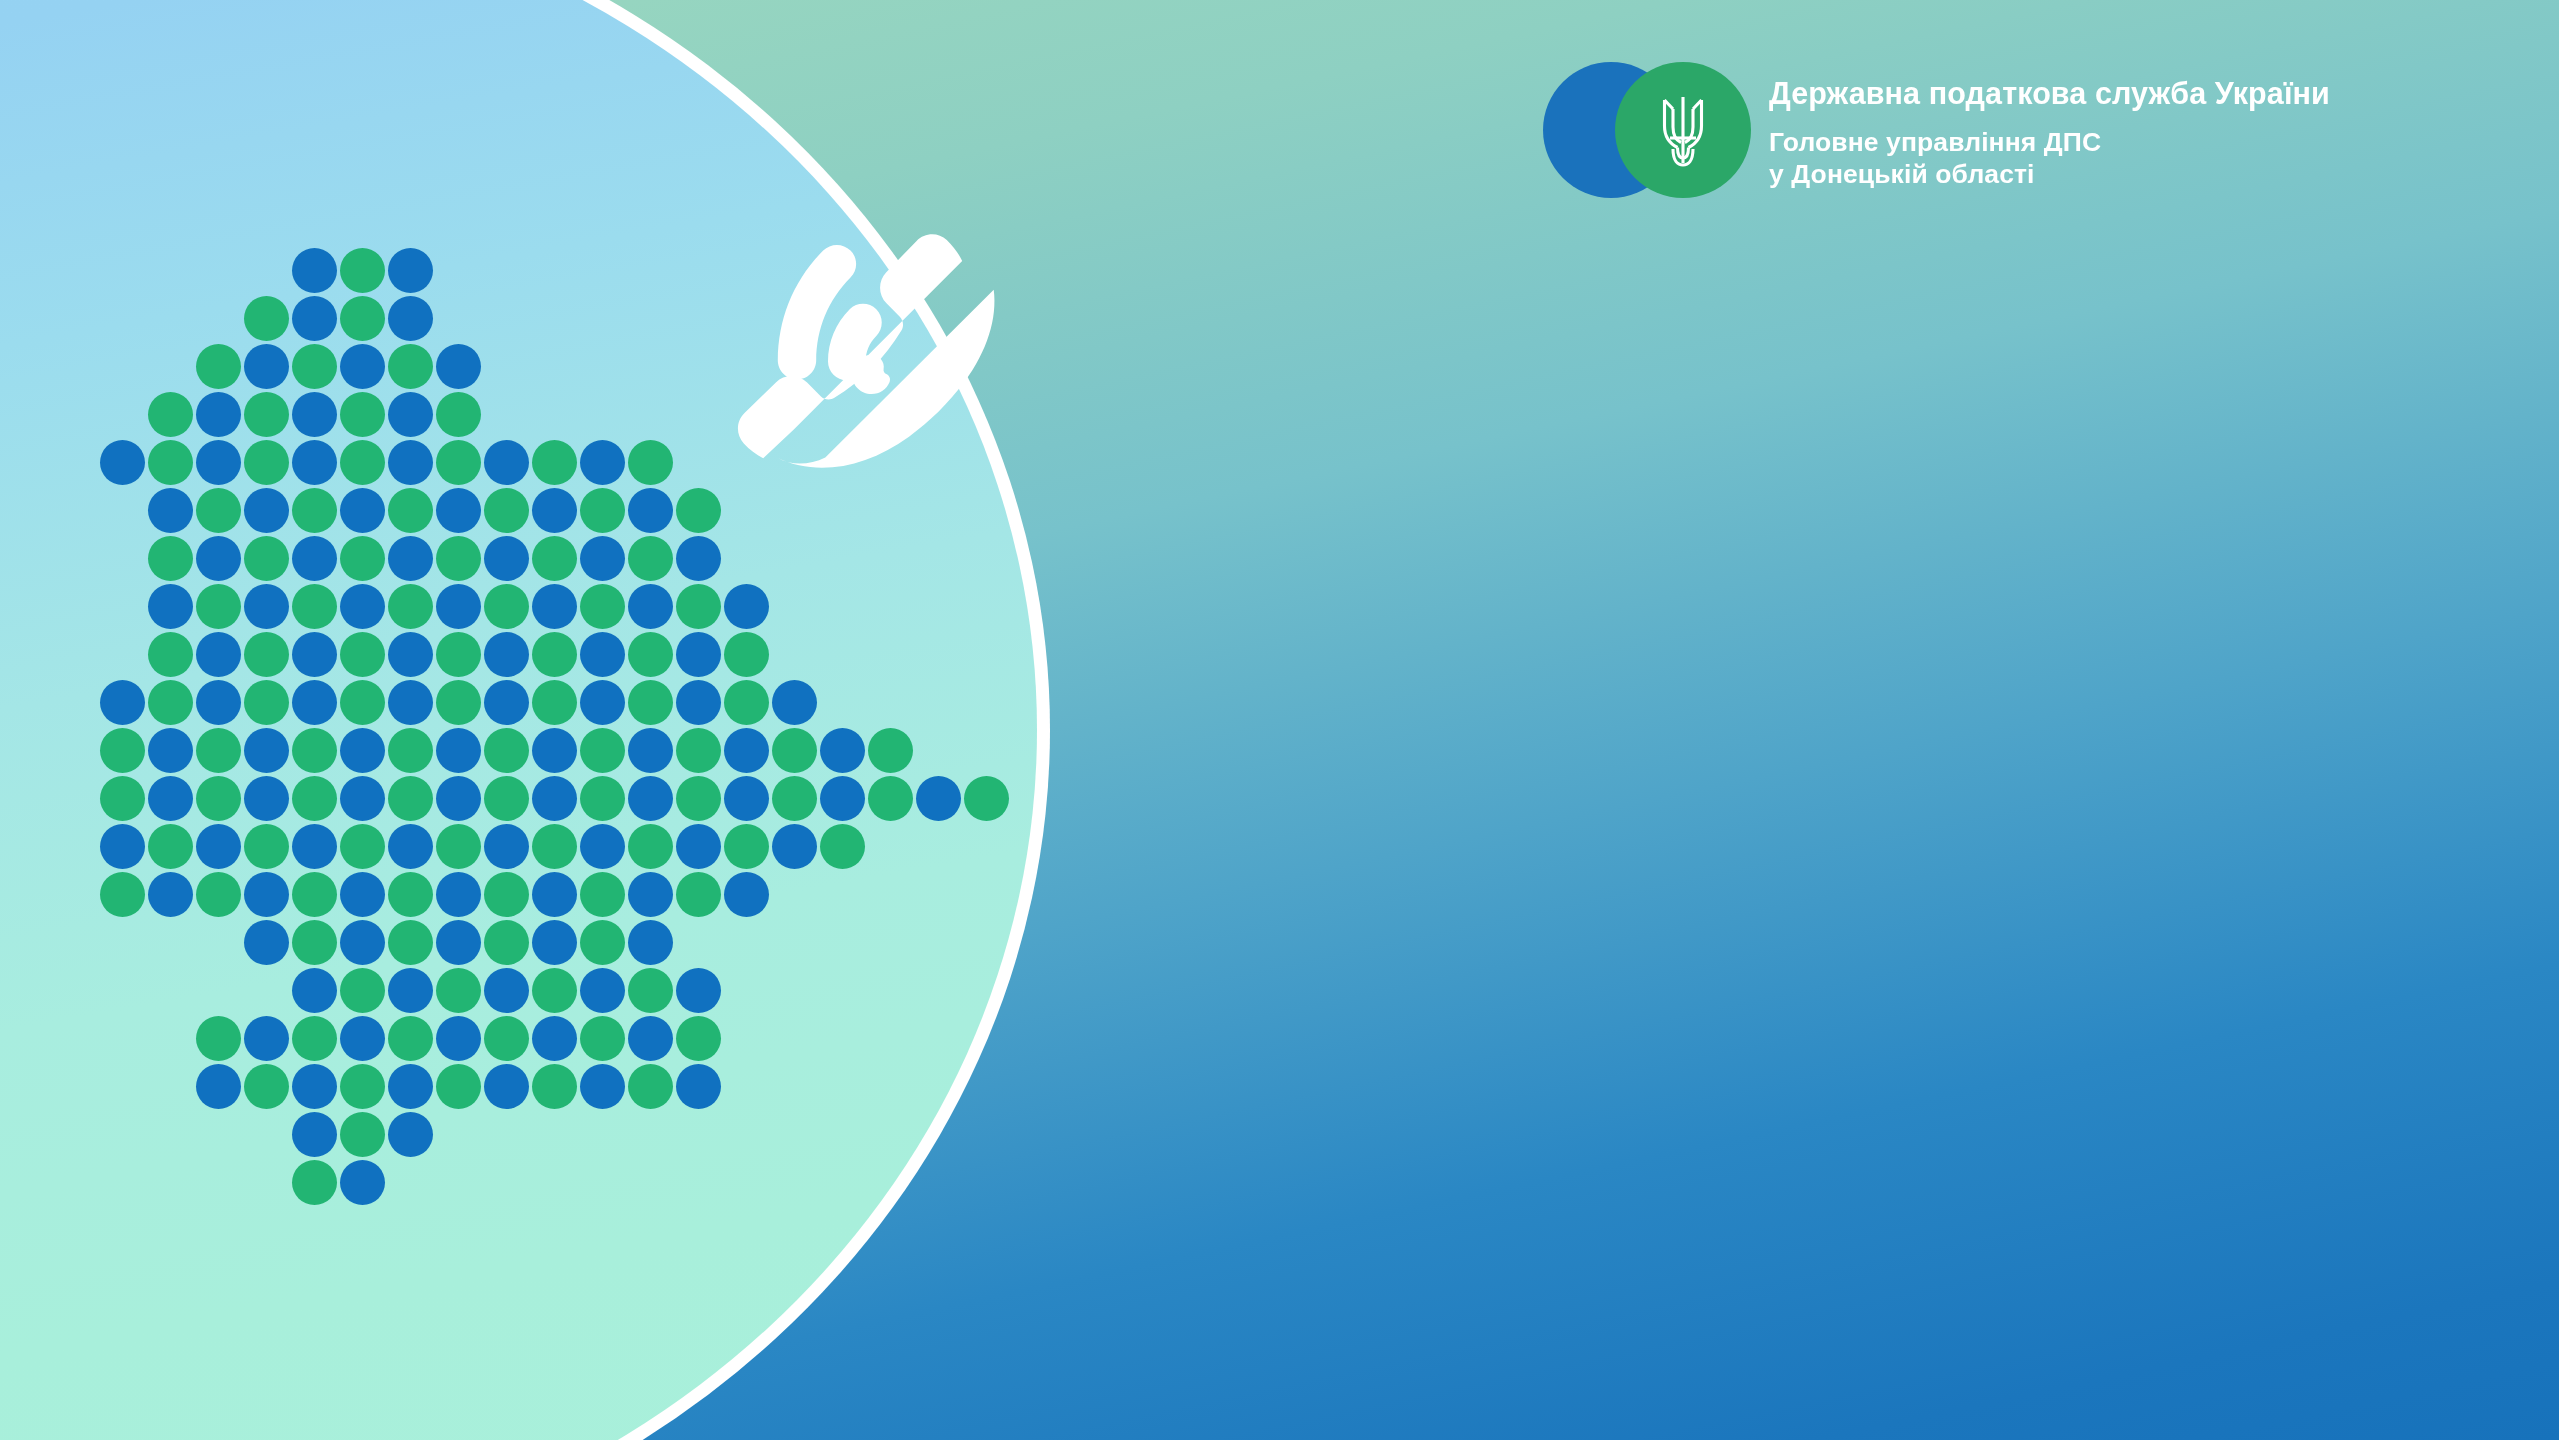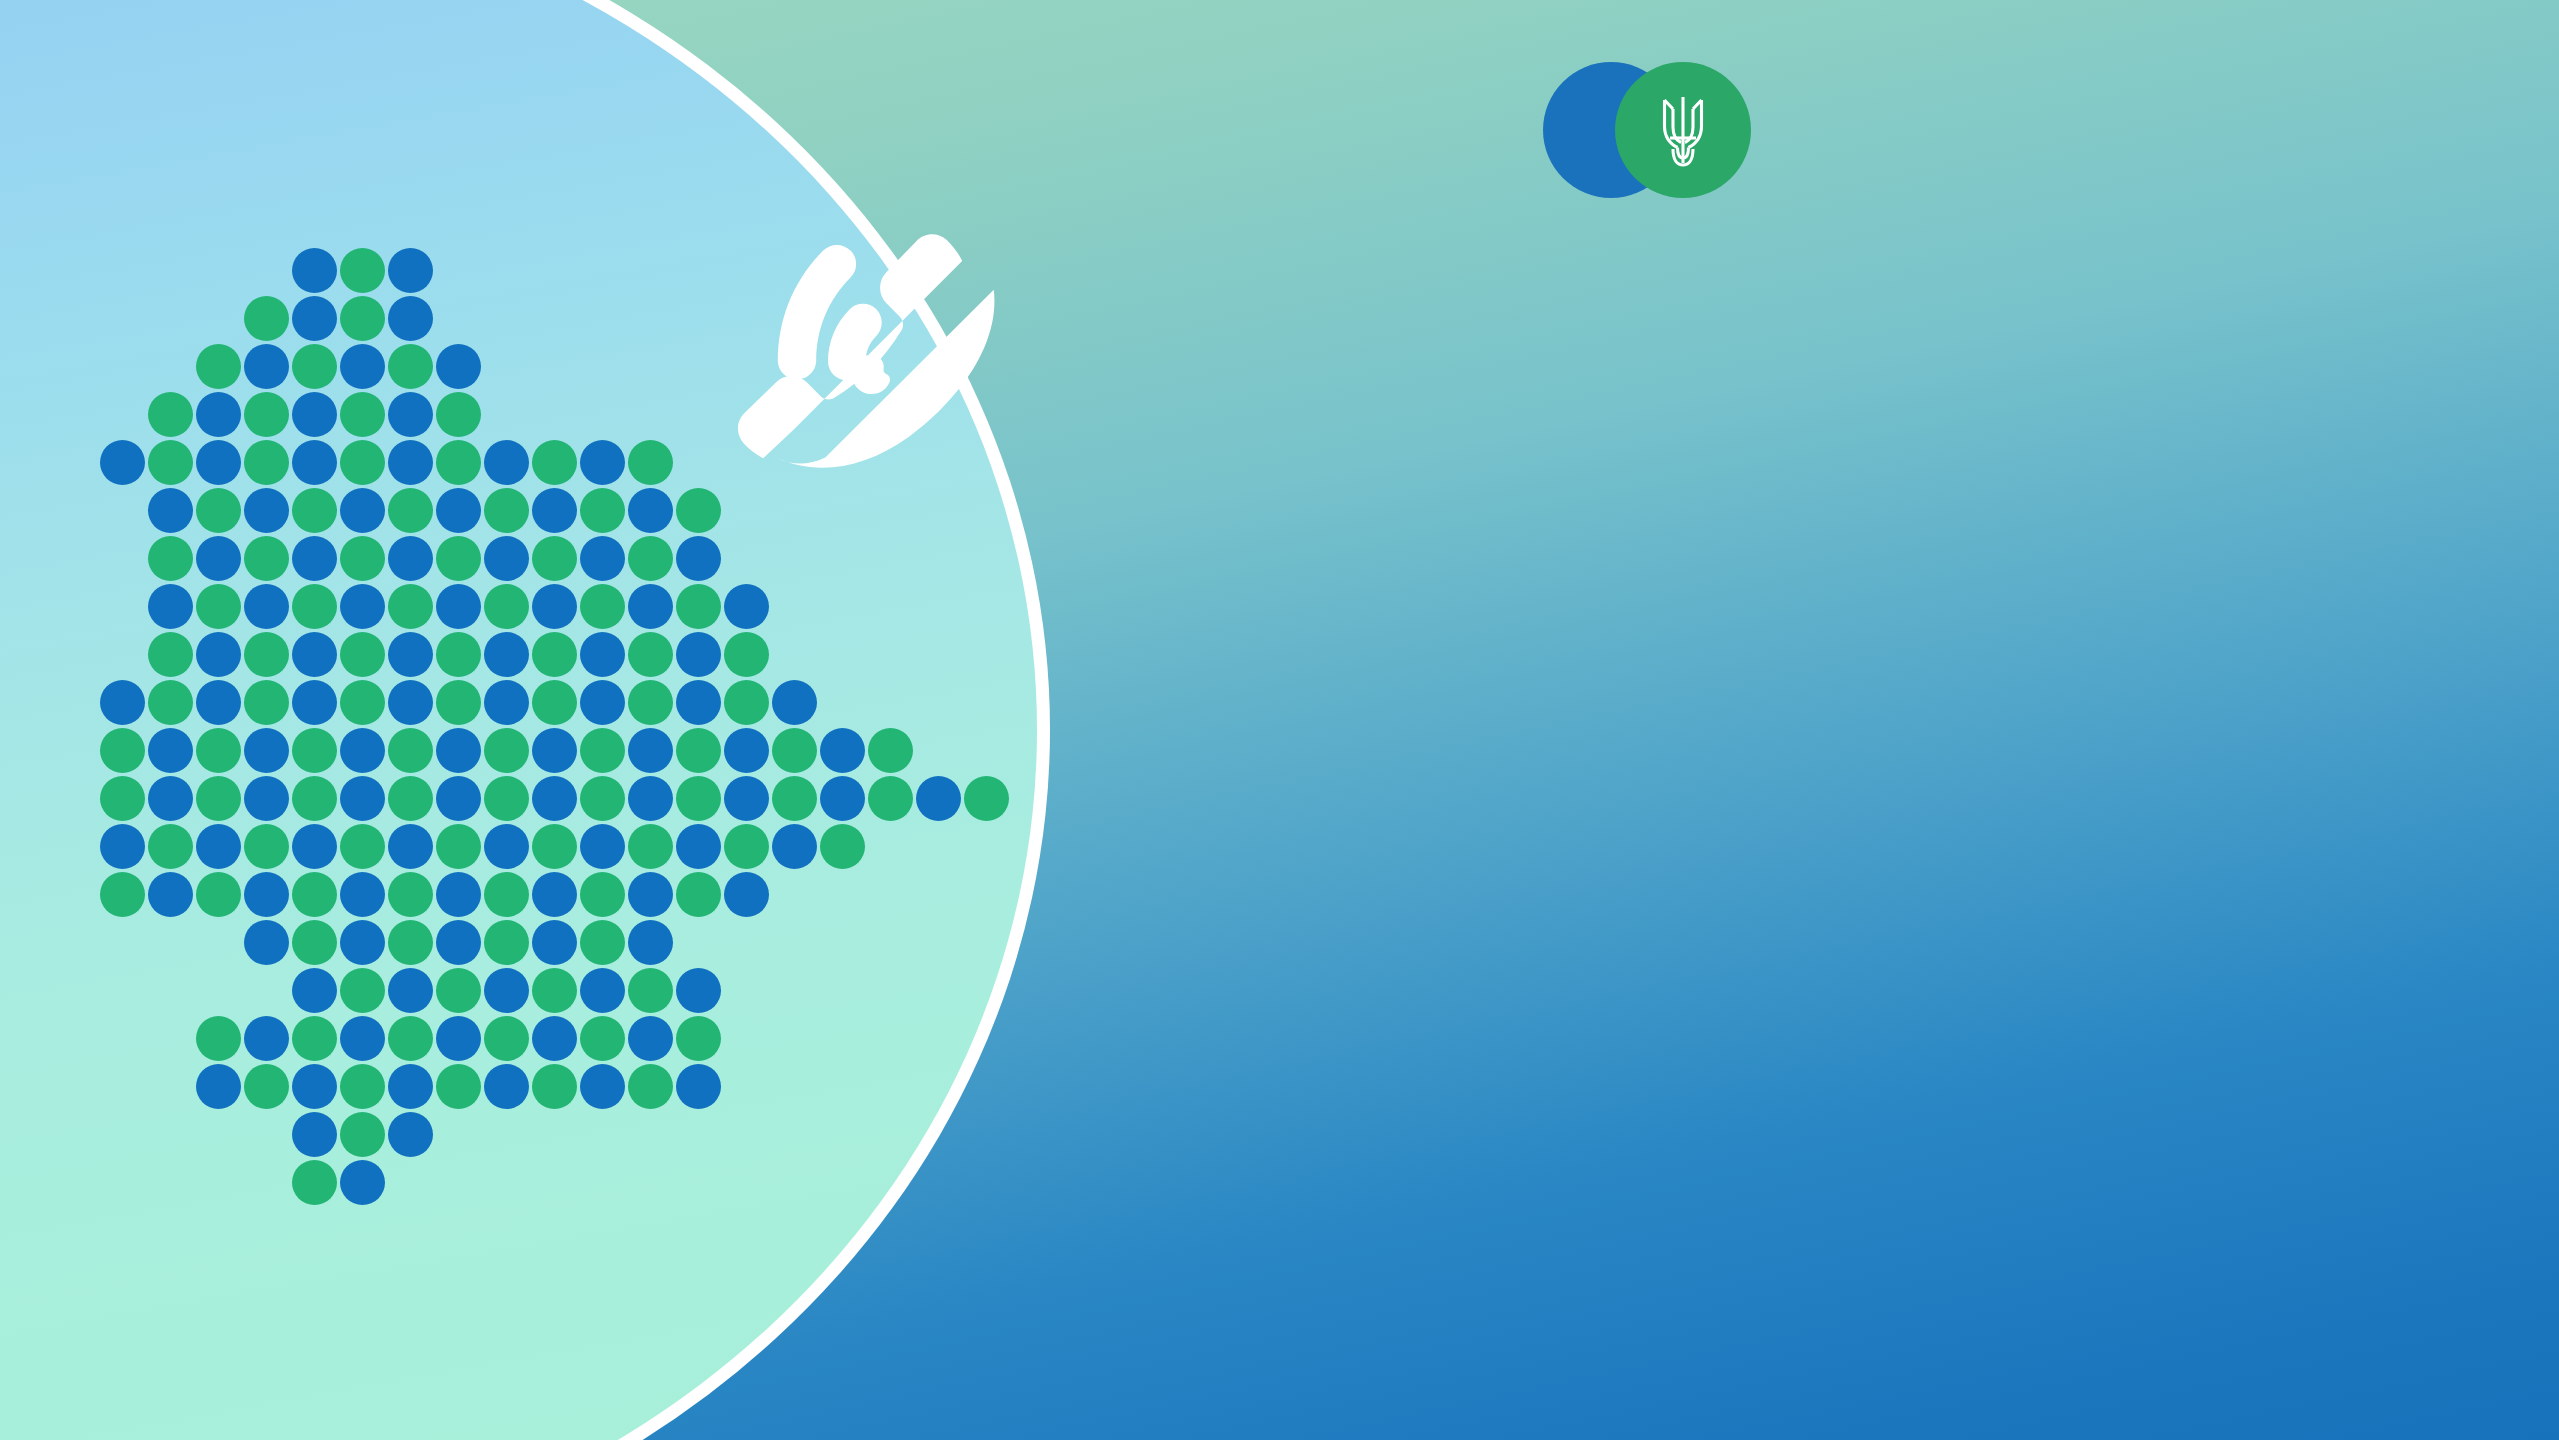--- a/index.html
+++ b/index.html
@@ -397,17 +397,20 @@
             <path d="M5.5 9 L14 18"></path>
             <path d="M42.5 9 L34 18"></path>
             <path d="M11 47 H37"></path>
             <path d="M14 58 C14 70 19 74 24 74 C29 74 34 70 34 58"></path>
             <path d="M18.5 56.5 C18.5 64 21 67 24 67 C27 67 29.5 64 29.5 56.5"></path>
           </g>
         </svg>
       </div>
     </div>
     <div class="logo-text">
+      <div class="logo-title">Державна податкова служба України</div>
+      <div class="logo-sub">Головне управління ДПС
+у Донецькій області</div>
     </div>
   </div>
 
 
 </div>
 
 </body></html>

